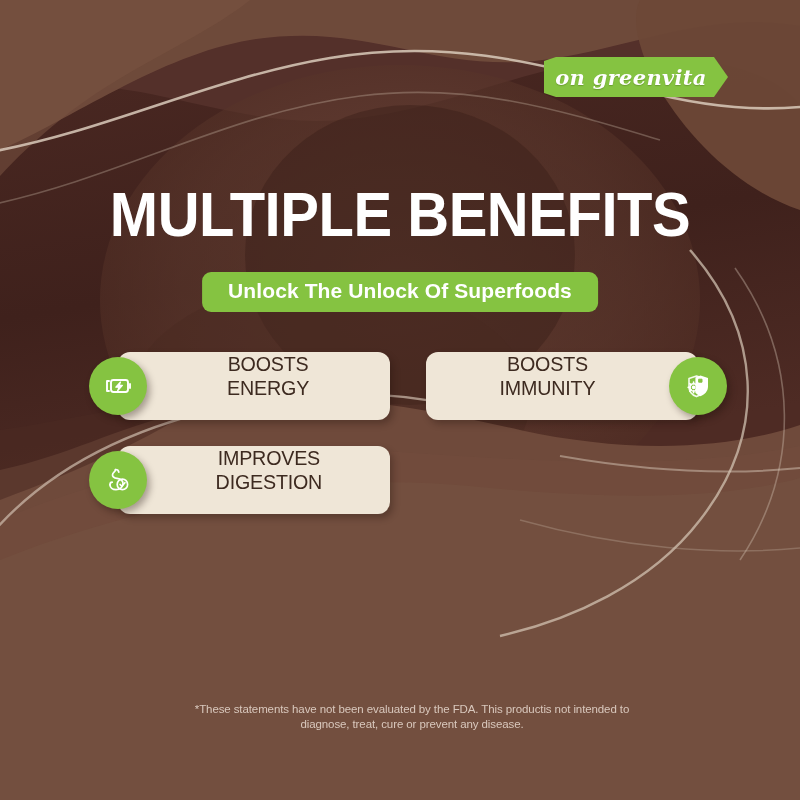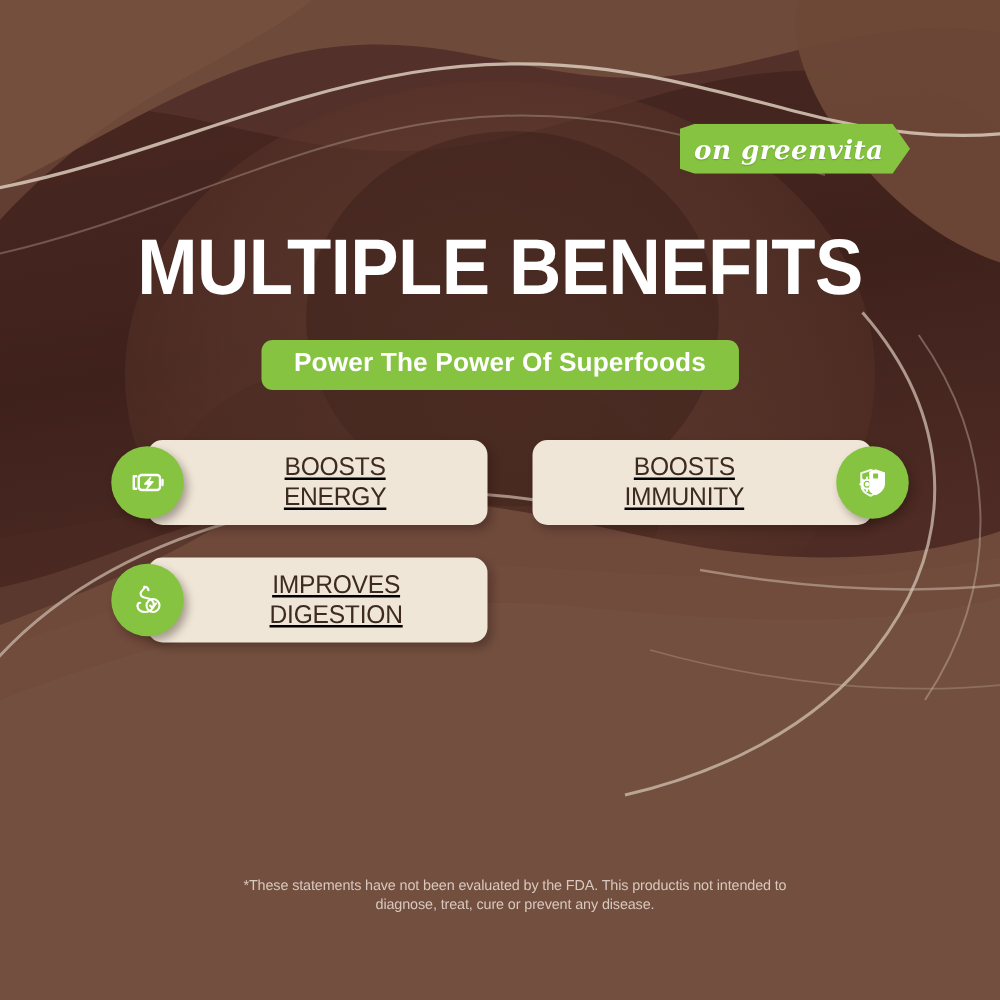--- a/index.html
+++ b/index.html
@@ -22,21 +22,20 @@
     height: 800px;
   }
 
   
   #logo-ribbon {
     position: absolute;
     left: 544px;
     top: 57px;
     width: 184px;
     height: 40px;
-    margin-top: 42px;
   }
   #logo-ribbon svg { position: absolute; inset: 0; }
   #logo-text {
     position: absolute;
     inset: 0;
     display: flex;
     align-items: center;
     justify-content: center;
     padding-right: 10px;
     color: #ffffff;
@@ -90,23 +89,21 @@
     height: 295px;
   }
   .card {
     position: absolute;
     width: 272px;
     height: 68px;
     background: #efe6d7;
     border-radius: 12px;
     box-shadow: 3px 4px 7px rgba(30,14,10,.30);
     display: flex;
-    align-items: center;
     justify-content: center;
-    text-decoration: underline;
   }
   .card.col-left  { left: 0px; }
   .card.col-right { left: 308px; }
   .card.row-0 { top: 0px; }
   .card.row-1 { top: 94px; }
   .card.row-2 { top: 212px; }
 
   .card-label {
     color: #3d2a20;
     font-size: 20.5px;
@@ -215,21 +212,21 @@
   <div id="logo-ribbon">
     <svg viewBox="0 0 184 40">
       <path d="M0,4 L12,0 L170,0 L184,20 L170,40 L12,40 L0,36 Z" fill="#85c341"></path>
     </svg>
     <div id="logo-text">on greenvita</div>
   </div>
 
   <div id="title">MULTIPLE BENEFITS</div>
 
   <div id="subtitle-pill">
-    <div id="subtitle-text">Power The Power Of Superfoods</div>
+    <div id="subtitle-text">Unlock The Unlock Of Superfoods</div>
   </div>
 
   <div id="grid">
 
     <div class="card col-left row-0 icon-left">
       <div class="icon-badge">
         <svg width="32" height="32" viewBox="0 0 32 32" fill="none" stroke="#ffffff" stroke-width="1.9" stroke-linecap="round" stroke-linejoin="round">
           <path d="M7 11 L5 11 L5 21 L7 21"></path>
           <rect x="9" y="10" width="17" height="12" rx="2.4"></rect>
           <path d="M28 14 L28 18"></path>

